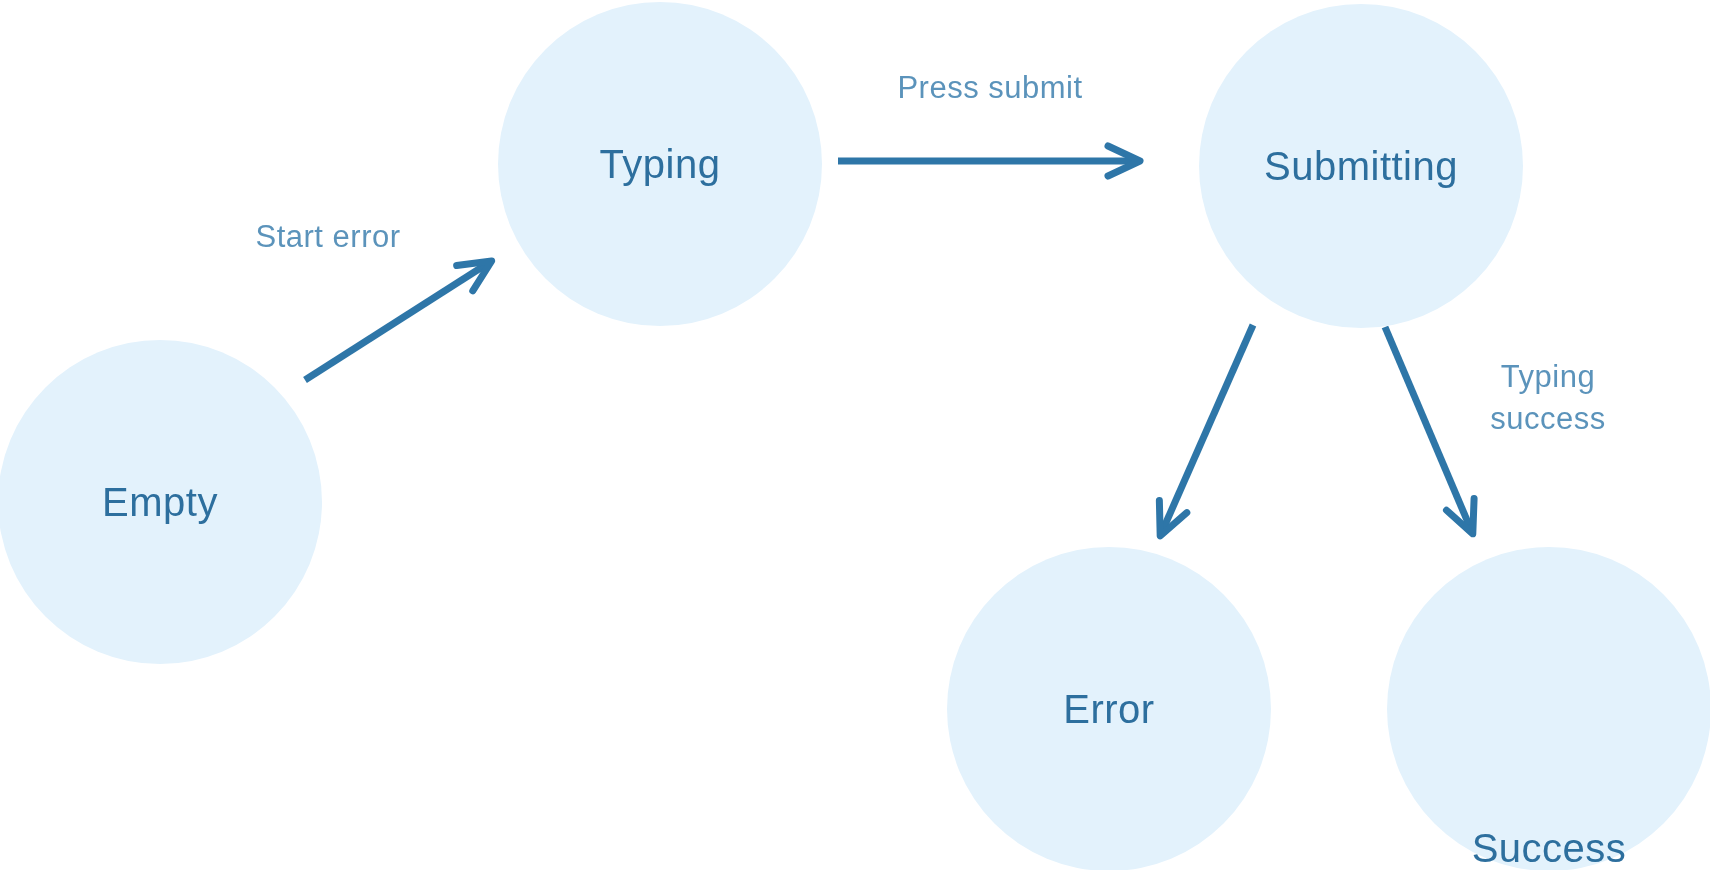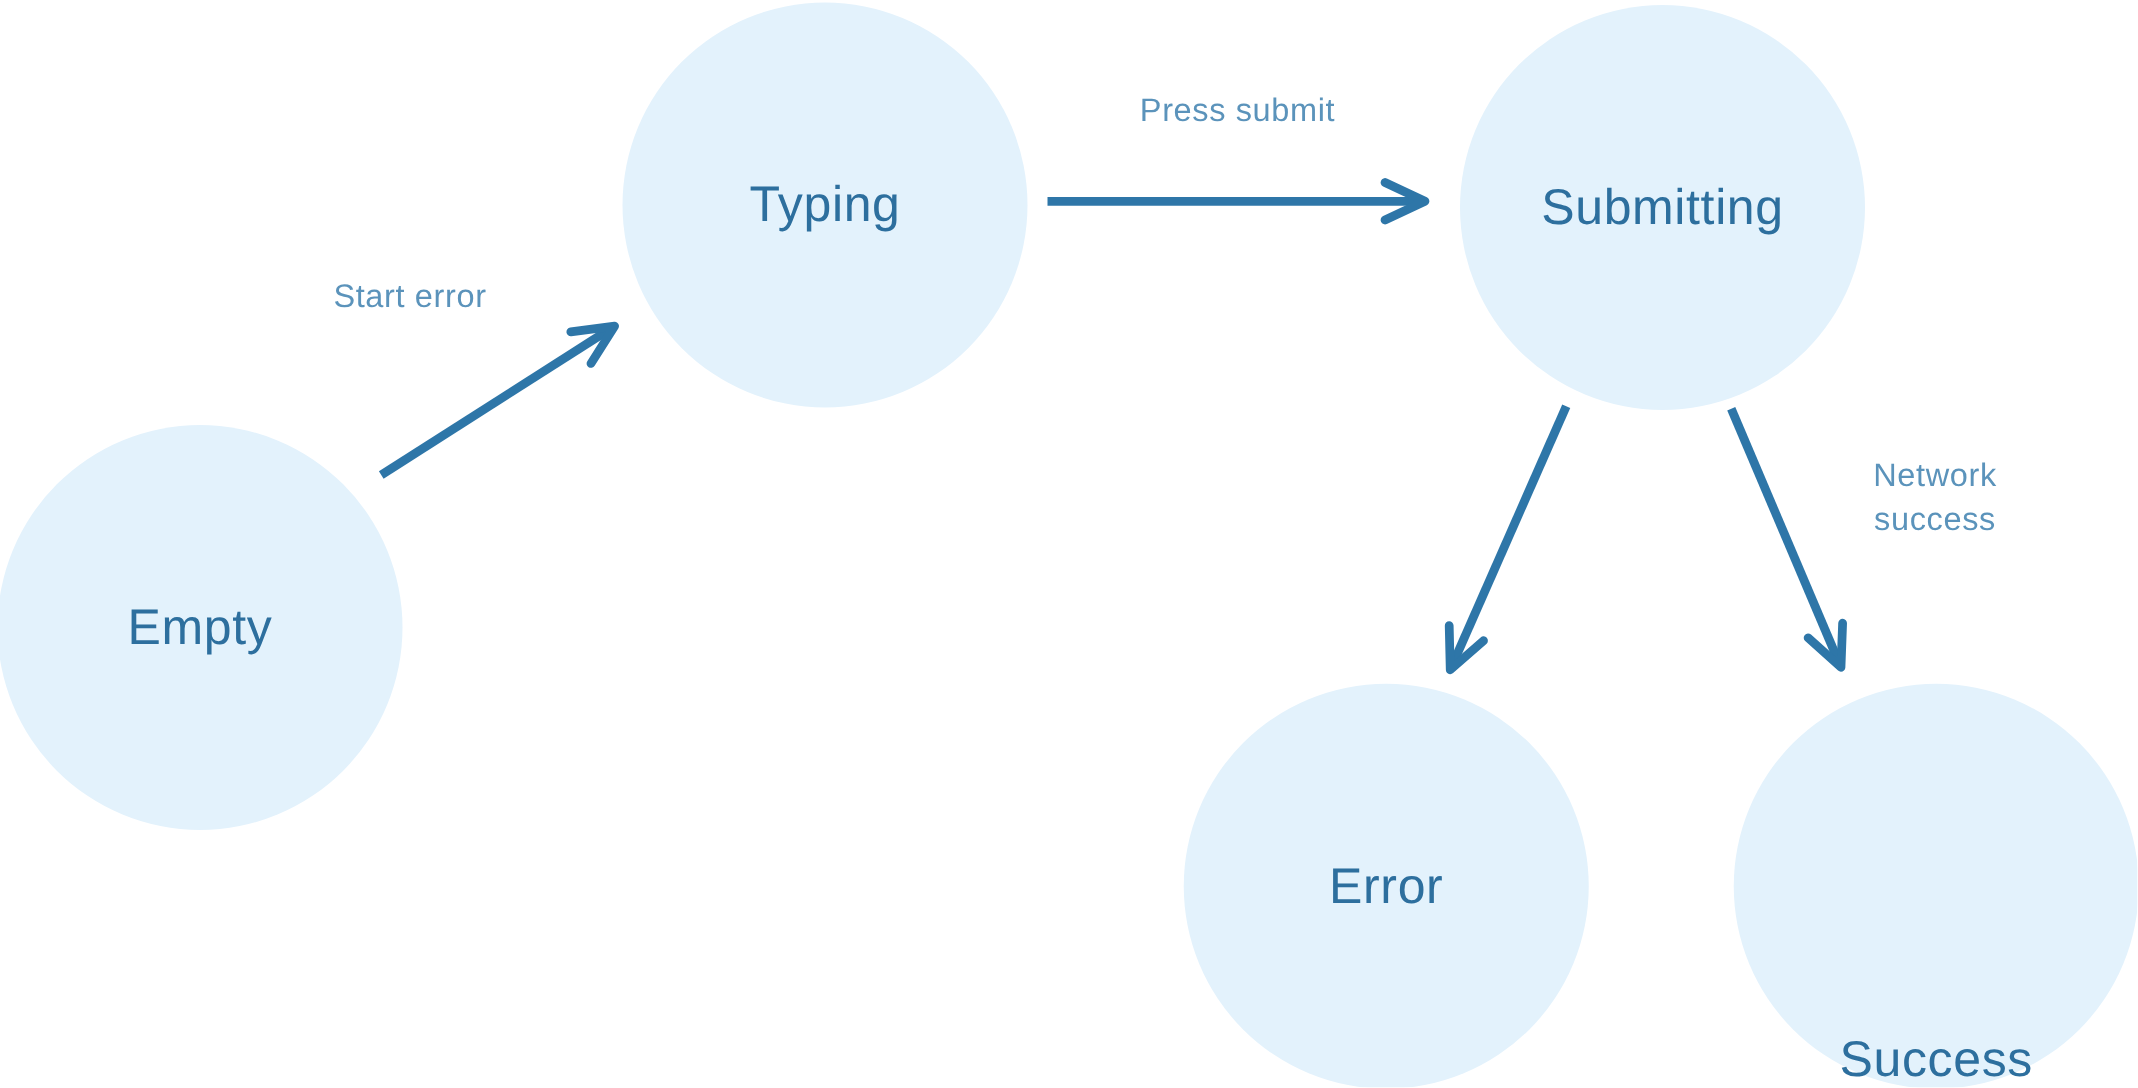--- a/index.html
+++ b/index.html
@@ -35,29 +35,29 @@
     font-size: 40px;
     font-weight: 500;
     letter-spacing: 0.5px;
   }
   .edge-label {
     position: absolute;
     transform: translate(-50%, -50%);
     text-align: center;
     color: #2e76a8;
     opacity: 0.78;
-    font-size: 26px;
+    font-size: 31px;
     font-weight: 500;
     line-height: 1.34;
     letter-spacing: 0.5px;
   }
   
   .node-empty      { left: -2px;   top: 340px; }
   .node-typing     { left: 498px;  top: 2px;   }
-  .node-submitting { left: 1168px; top: 4px;   }
+  .node-submitting { left: 1199px; top: 4px;   }
   .node-error      { left: 947px;  top: 547px; }
   .node-success    { left: 1387px; top: 547px; align-items: flex-end; }
   
   .label-start-typing    { left: 328px;  top: 237px; width: 180px; }
   .label-press-submit    { left: 990px;  top: 88px;  width: 320px; }
   .label-network-error   { left: 1090px; top: 398px; width: 200px; }
   .label-network-success { left: 1548px; top: 398px; width: 200px; }
 </style>
 </head>
 <body>
@@ -94,15 +94,15 @@
 
   <div class="state-node node-success">
     <span>Success</span>
   </div>
 
   <div class="edge-label label-start-typing">Start error</div>
 
   <div class="edge-label label-press-submit">Press submit</div>
 
 
-  <div class="edge-label label-network-success">Network success</div>
+  <div class="edge-label label-network-success">Typing success</div>
 
 </div>
 
 </body></html>

